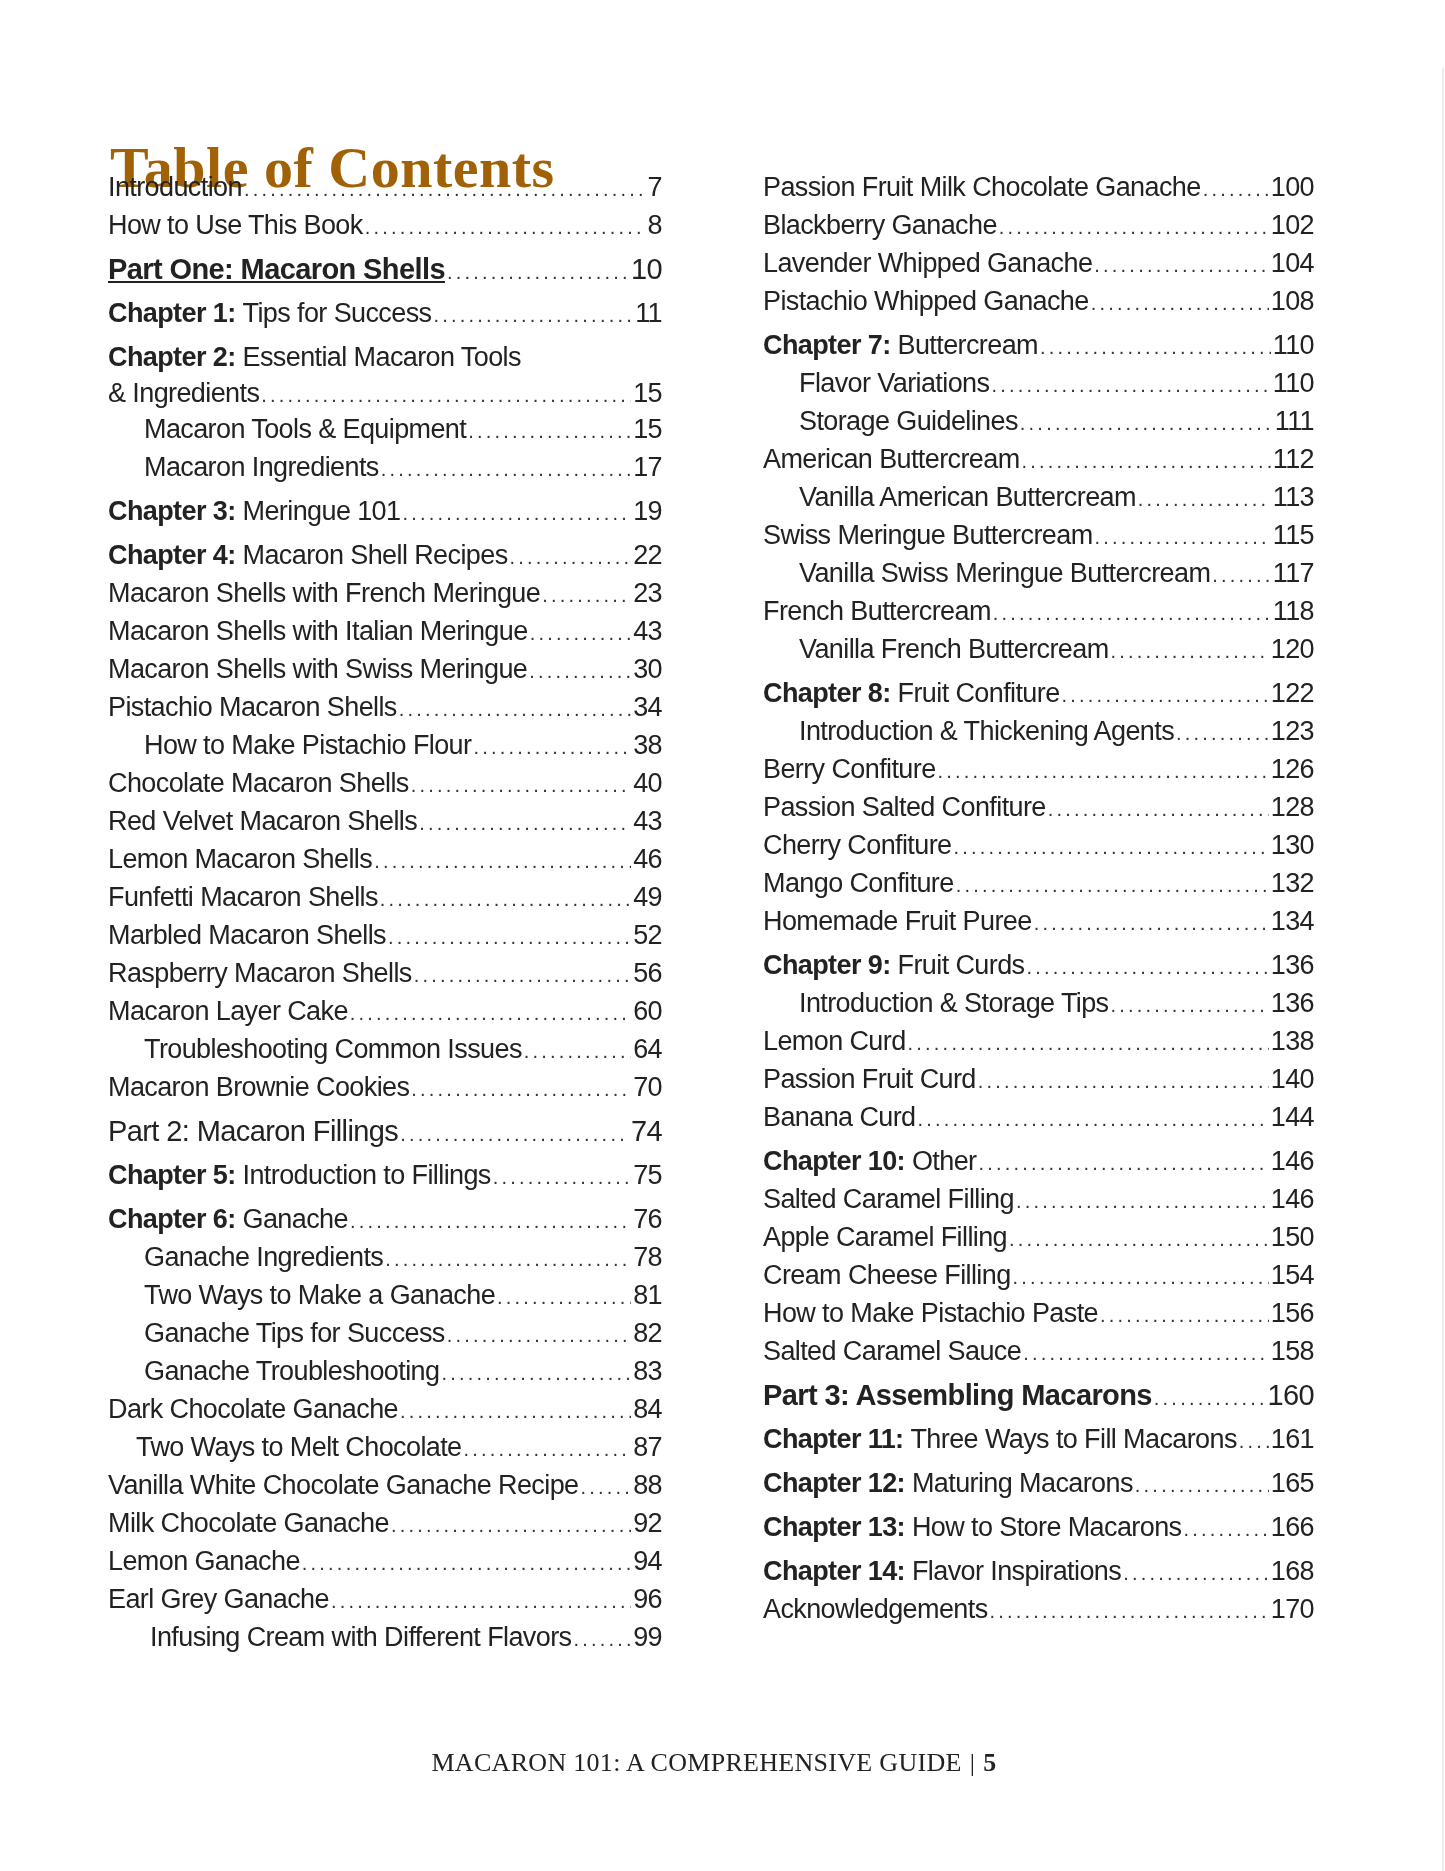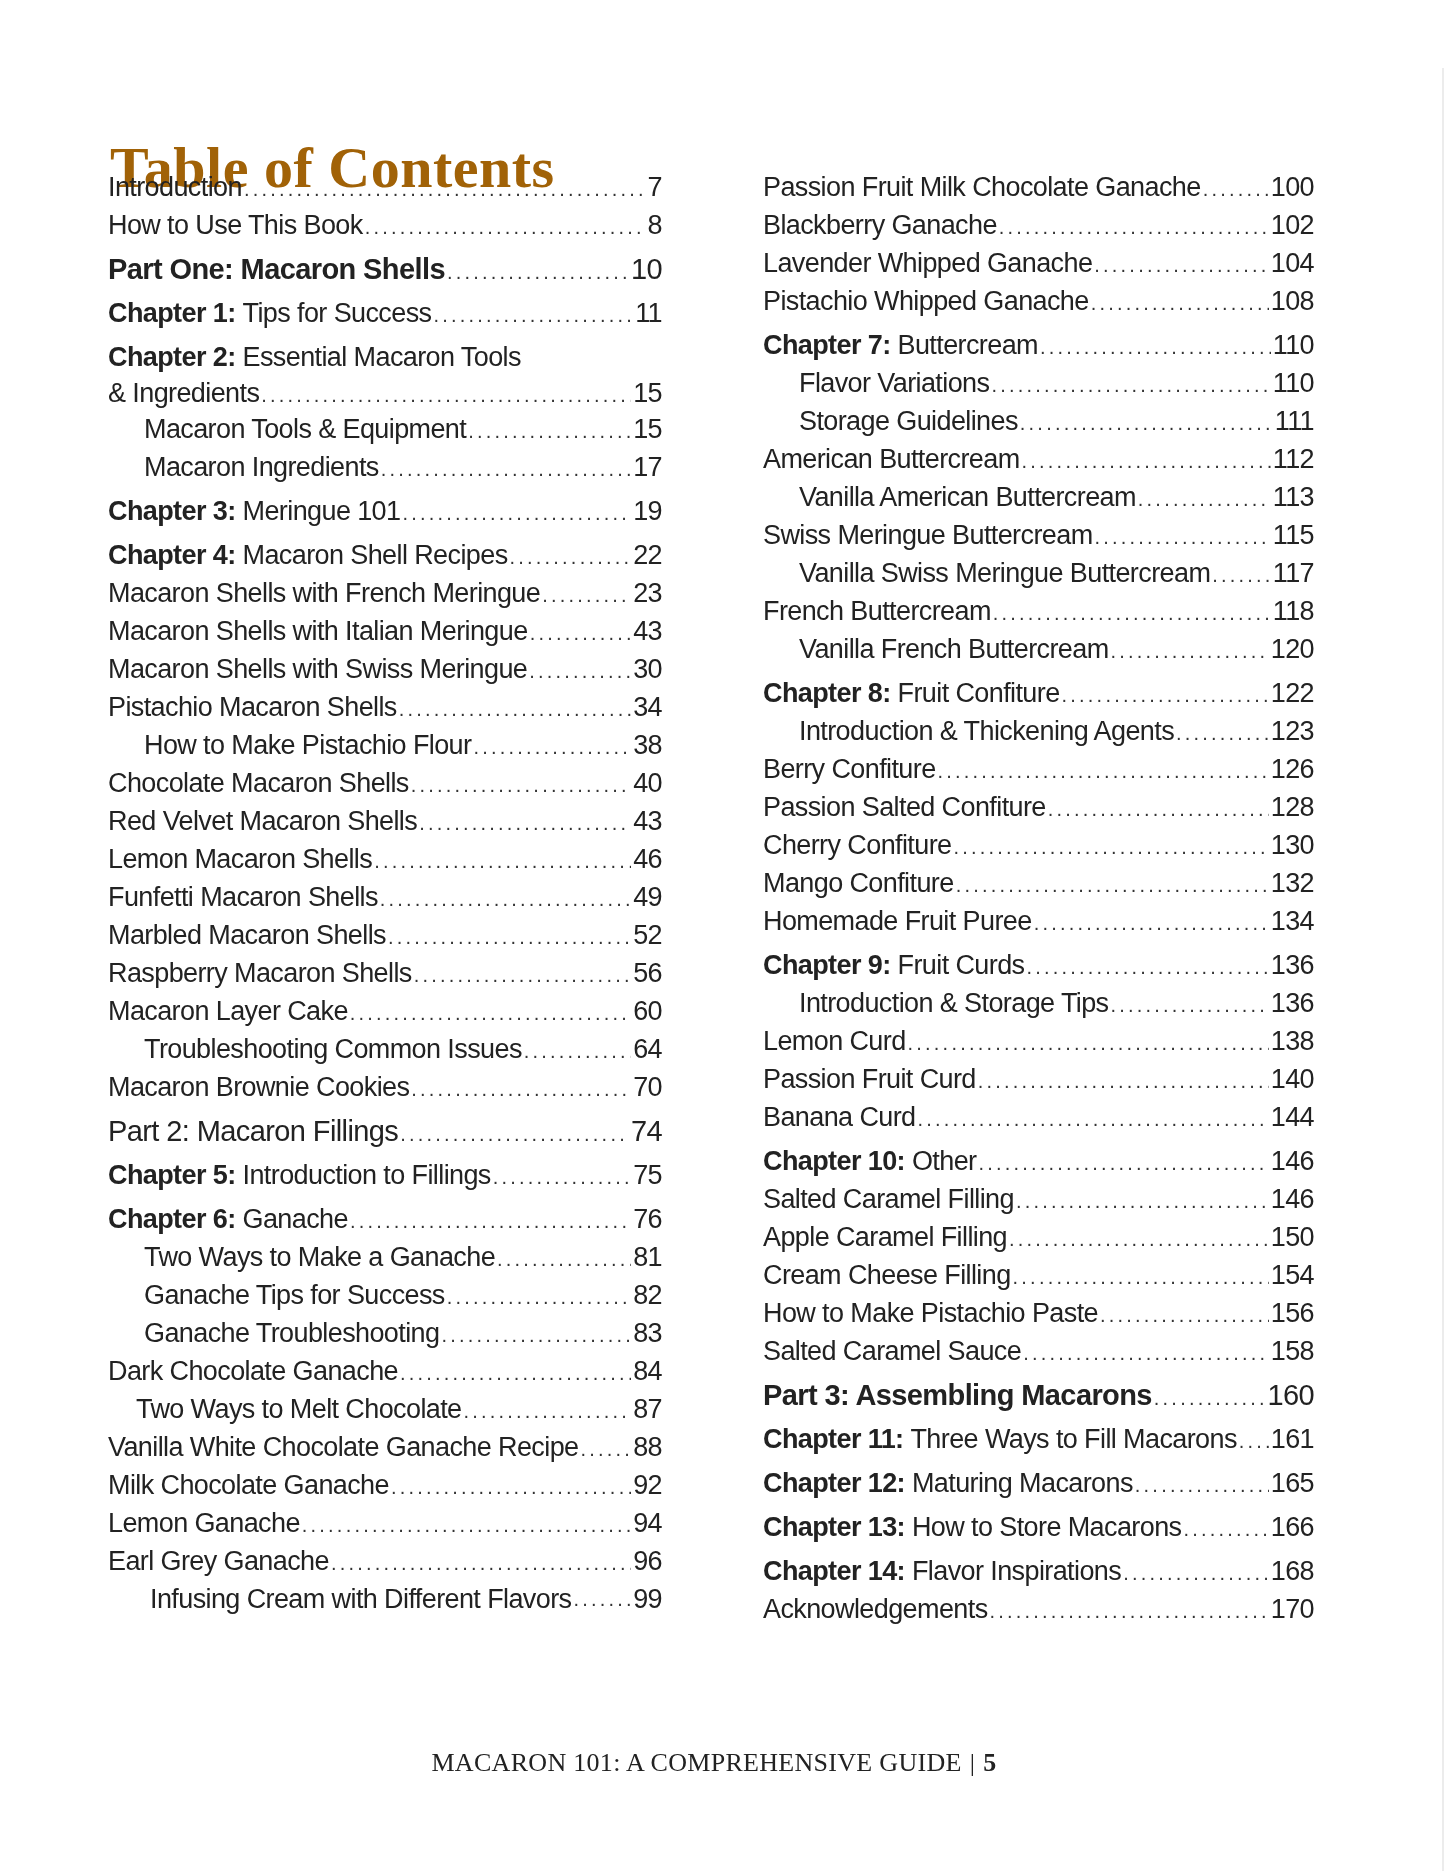--- a/index.html
+++ b/index.html
@@ -24,21 +24,21 @@
   .entry {
     display: flex; align-items: baseline;
     height: 38px; line-height: 38px;
     font-size: 27px; white-space: nowrap; overflow: hidden;
     letter-spacing: -0.6px;
   }
   .entry.gap { margin-top: 6px; }
   .entry.big { font-size: 29px; }
   .entry.indent { padding-left: 36px; }
   .entry.indent-s { padding-left: 28px; }
-  .entry.indent-l { padding-left: 42px; align-items: center; }
+  .entry.indent-l { padding-left: 42px; }
   .entry.cont { height: 34px; line-height: 34px; }
   .entry .bold { font-weight: bold; margin-right: 7px; }
   .entry .label { flex: 0 0 auto; }
   .entry .leader {
     flex: 1 1 auto; overflow: hidden; margin: 0 2px;
     font-size: 20px; letter-spacing: 3.2px; color: #333;
   }
   .entry .leader::before {
     content: "........................................................................................................................................";
   }
@@ -64,21 +64,21 @@
       <span class="label"><span>Introduction</span></span>
       <span class="leader"></span>
       <span class="page">7</span>
     </div>
     <div class="entry">
       <span class="label"><span>How to Use This Book</span></span>
       <span class="leader"></span>
       <span class="page">8</span>
     </div>
     <div class="entry big gap">
-      <span class="label"><span style="font-weight: bold;">Part One: Macaron Shells</span></span>
+      <span class="label"><span style="font-weight: bold; text-decoration: underline;">Part One: Macaron Shells</span></span>
       <span class="leader"></span>
       <span class="page">10</span>
     </div>
     <div class="entry gap">
       <span class="label"><span class="bold">Chapter 1:</span><span>Tips for Success</span></span>
       <span class="leader"></span>
       <span class="page">11</span>
     </div>
     <div class="entry gap nopage">
       <span class="label"><span class="bold">Chapter 2:</span><span>Essential Macaron Tools</span></span>
@@ -185,20 +185,25 @@
     </div>
     <div class="entry gap">
       <span class="label"><span class="bold">Chapter 5:</span><span>Introduction to Fillings</span></span>
       <span class="leader"></span>
       <span class="page">75</span>
     </div>
     <div class="entry gap">
       <span class="label"><span class="bold">Chapter 6:</span><span>Ganache</span></span>
       <span class="leader"></span>
       <span class="page">76</span>
+    </div>
+    <div class="entry indent">
+      <span class="label"><span>Ganache Ingredients</span></span>
+      <span class="leader"></span>
+      <span class="page">78</span>
     </div>
     <div class="entry indent">
       <span class="label"><span>Two Ways to Make a Ganache</span></span>
       <span class="leader"></span>
       <span class="page">81</span>
     </div>
     <div class="entry indent">
       <span class="label"><span>Ganache Tips for Success</span></span>
       <span class="leader"></span>
       <span class="page">82</span>

